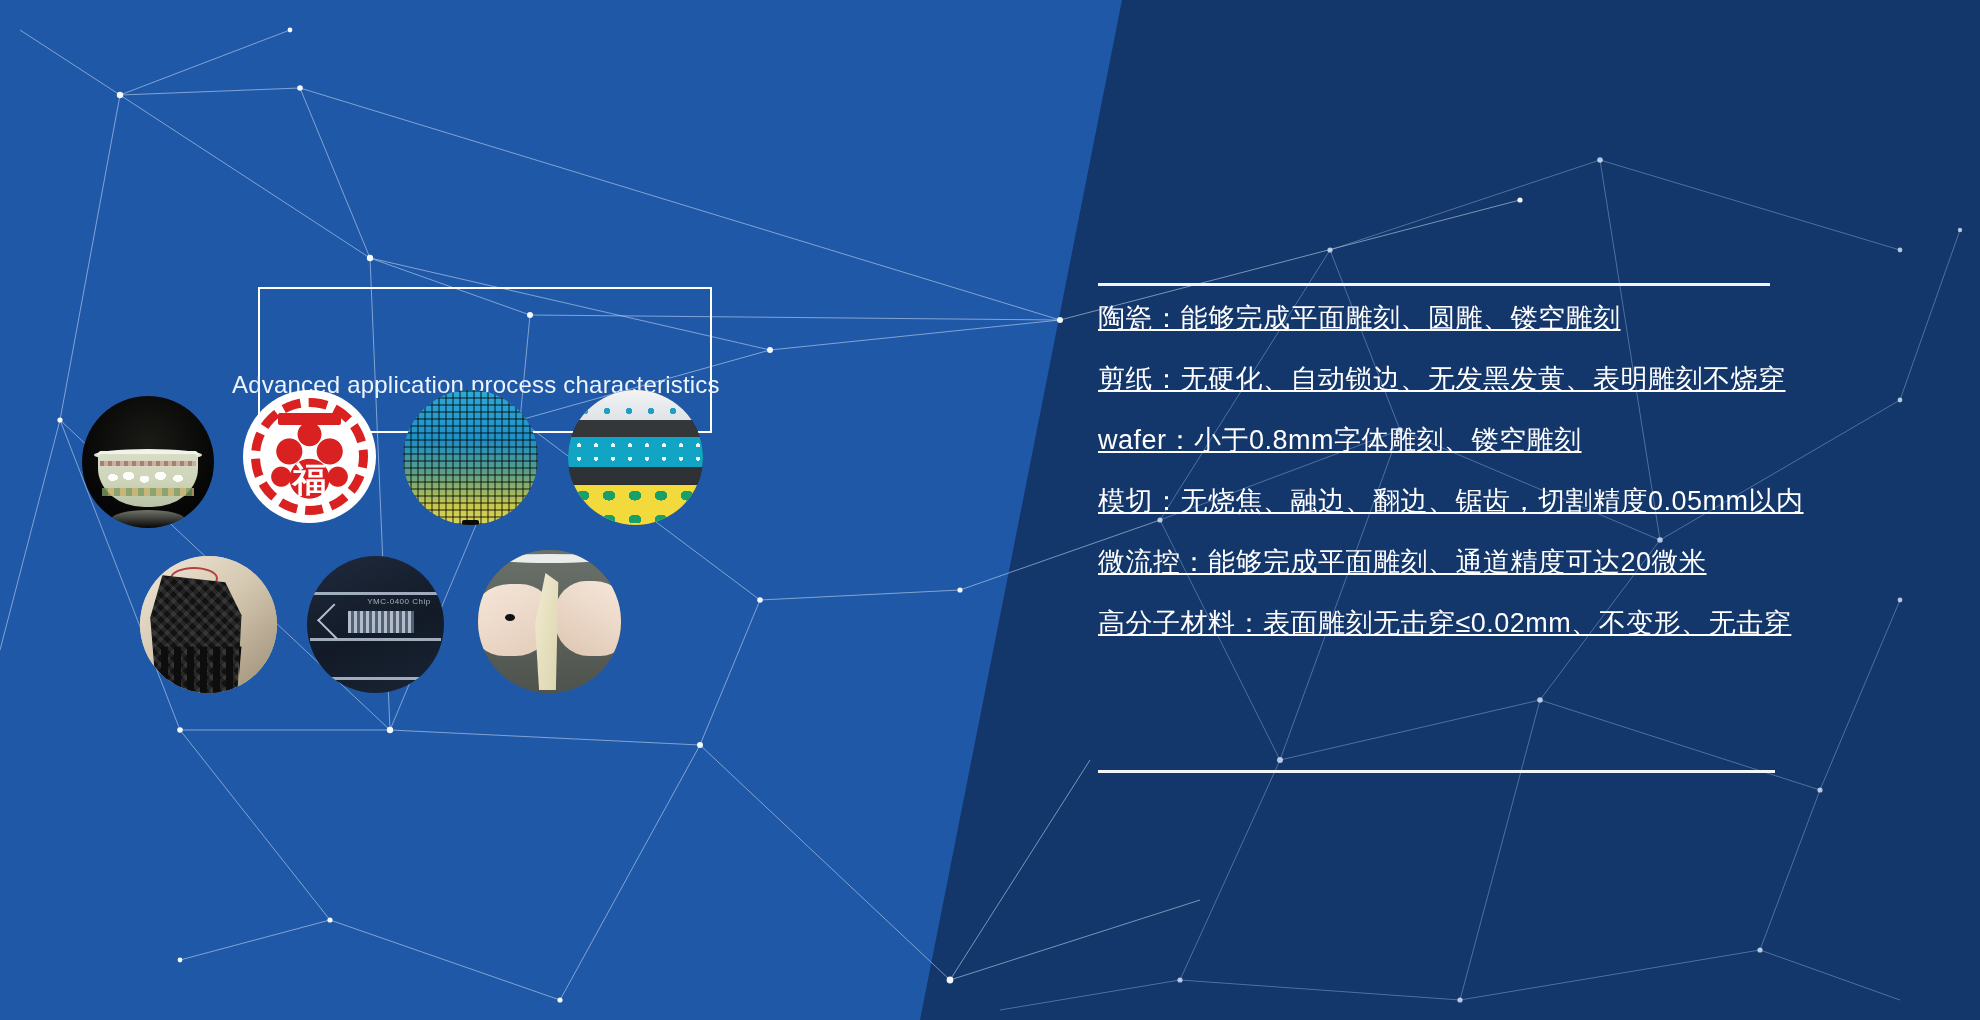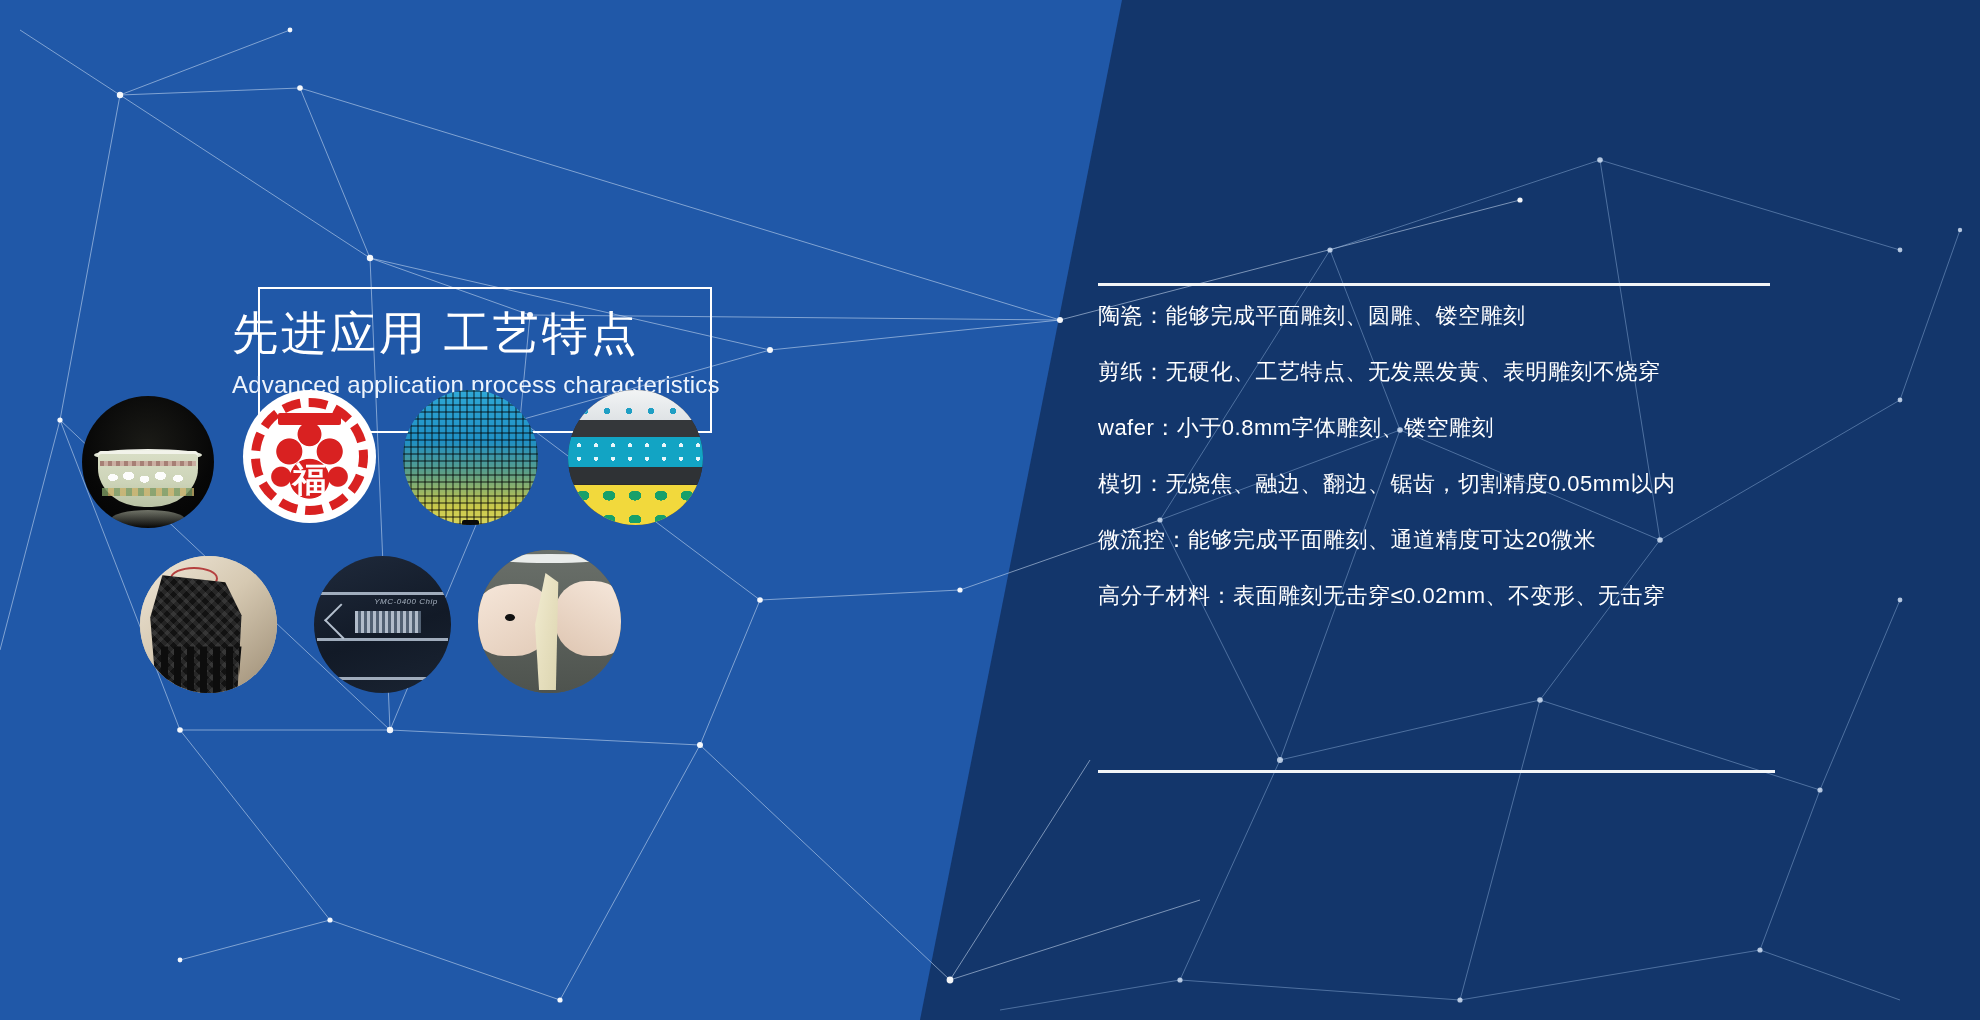--- a/index.html
+++ b/index.html
@@ -224,22 +224,22 @@
 
   
   .rule{position:absolute;height:3px;background:#f2f5f8;}
   .rule-top{left:1098px;top:283px;width:672px;}
   .rule-bottom{left:1098px;top:770px;width:677px;}
 
   .speclist{
     position:absolute;left:1098px;top:305px;width:810px;
   }
   .spec{
-    color:#ffffff;font-size:22px;line-height:1;
-    margin:0 0 34px 0;white-space:nowrap;letter-spacing:.5px;
+    color:#ffffff;font-size:27px;line-height:1;
+    margin:0 0 34px 0;white-space:nowrap;letter-spacing:.5px;text-decoration:underline;
   }
   .spec:last-child{margin-bottom:0;}
 </style>
 </head>
 <body>
 
 <div class="stage">
 
   <div class="panel-light"></div>
   <div class="panel-dark"></div>
@@ -346,21 +346,20 @@
     </g>
   </svg>
 
   <div class="title-frame">
     <span class="edge e-top-l"></span>
     <span class="edge e-top-gap"></span>
     <span class="edge e-left"></span>
     <span class="edge e-right"></span>
     <span class="edge e-bottom"></span>
   </div>
-  <div class="title-cn">先进应用  工艺特点</div>
   <div class="title-en">Advanced application process characteristics</div>
 
   <div class="thumb ph-bowl" style="left:82px;top:396px;width:132px;height:132px;">
     <div class="inner">
       <span class="rim"></span>
       <span class="bowl"></span>
       <span class="band"></span>
       <span class="glyphs"></span>
       <span class="band2"></span>
       <span class="refl"></span>
@@ -400,21 +399,21 @@
 
   <div class="thumb ph-gar" style="left:140px;top:556px;width:137px;height:137px;">
     <div class="inner">
       <span class="bg"></span>
       <span class="neck"></span>
       <span class="body"></span>
       <span class="fringe"></span>
     </div>
   </div>
 
-  <div class="thumb ph-mf" style="left:314px;top:556px;width:137px;height:137px;font-style:italic;">
+  <div class="thumb ph-mf" style="left:307px;top:556px;width:137px;height:137px;">
     <div class="inner">
       <span class="ln ln1"></span>
       <span class="yarrow"></span>
       <span class="chan"></span>
       <span class="lab">YMC-0400 Chip</span>
       <span class="ln ln2"></span>
       <span class="ln ln3"></span>
     </div>
   </div>
 
@@ -426,21 +425,21 @@
       <span class="dot"></span>
       <span class="handR"></span>
       <span class="sheet"></span>
     </div>
   </div>
 
   <span class="rule rule-top"></span>
 
   <div class="speclist">
     <p class="spec">陶瓷：能够完成平面雕刻、圆雕、镂空雕刻</p>
-    <p class="spec">剪纸：无硬化、工艺特点、无发黑发黄、表明雕刻不烧穿</p>
+    <p class="spec">剪纸：无硬化、自动锁边、无发黑发黄、表明雕刻不烧穿</p>
     <p class="spec">wafer：小于0.8mm字体雕刻、镂空雕刻</p>
     <p class="spec">模切：无烧焦、融边、翻边、锯齿，切割精度0.05mm以内</p>
     <p class="spec">微流控：能够完成平面雕刻、通道精度可达20微米</p>
     <p class="spec">高分子材料：表面雕刻无击穿≤0.02mm、不变形、无击穿</p>
   </div>
 
   <span class="rule rule-bottom"></span>
 
 </div>
 

